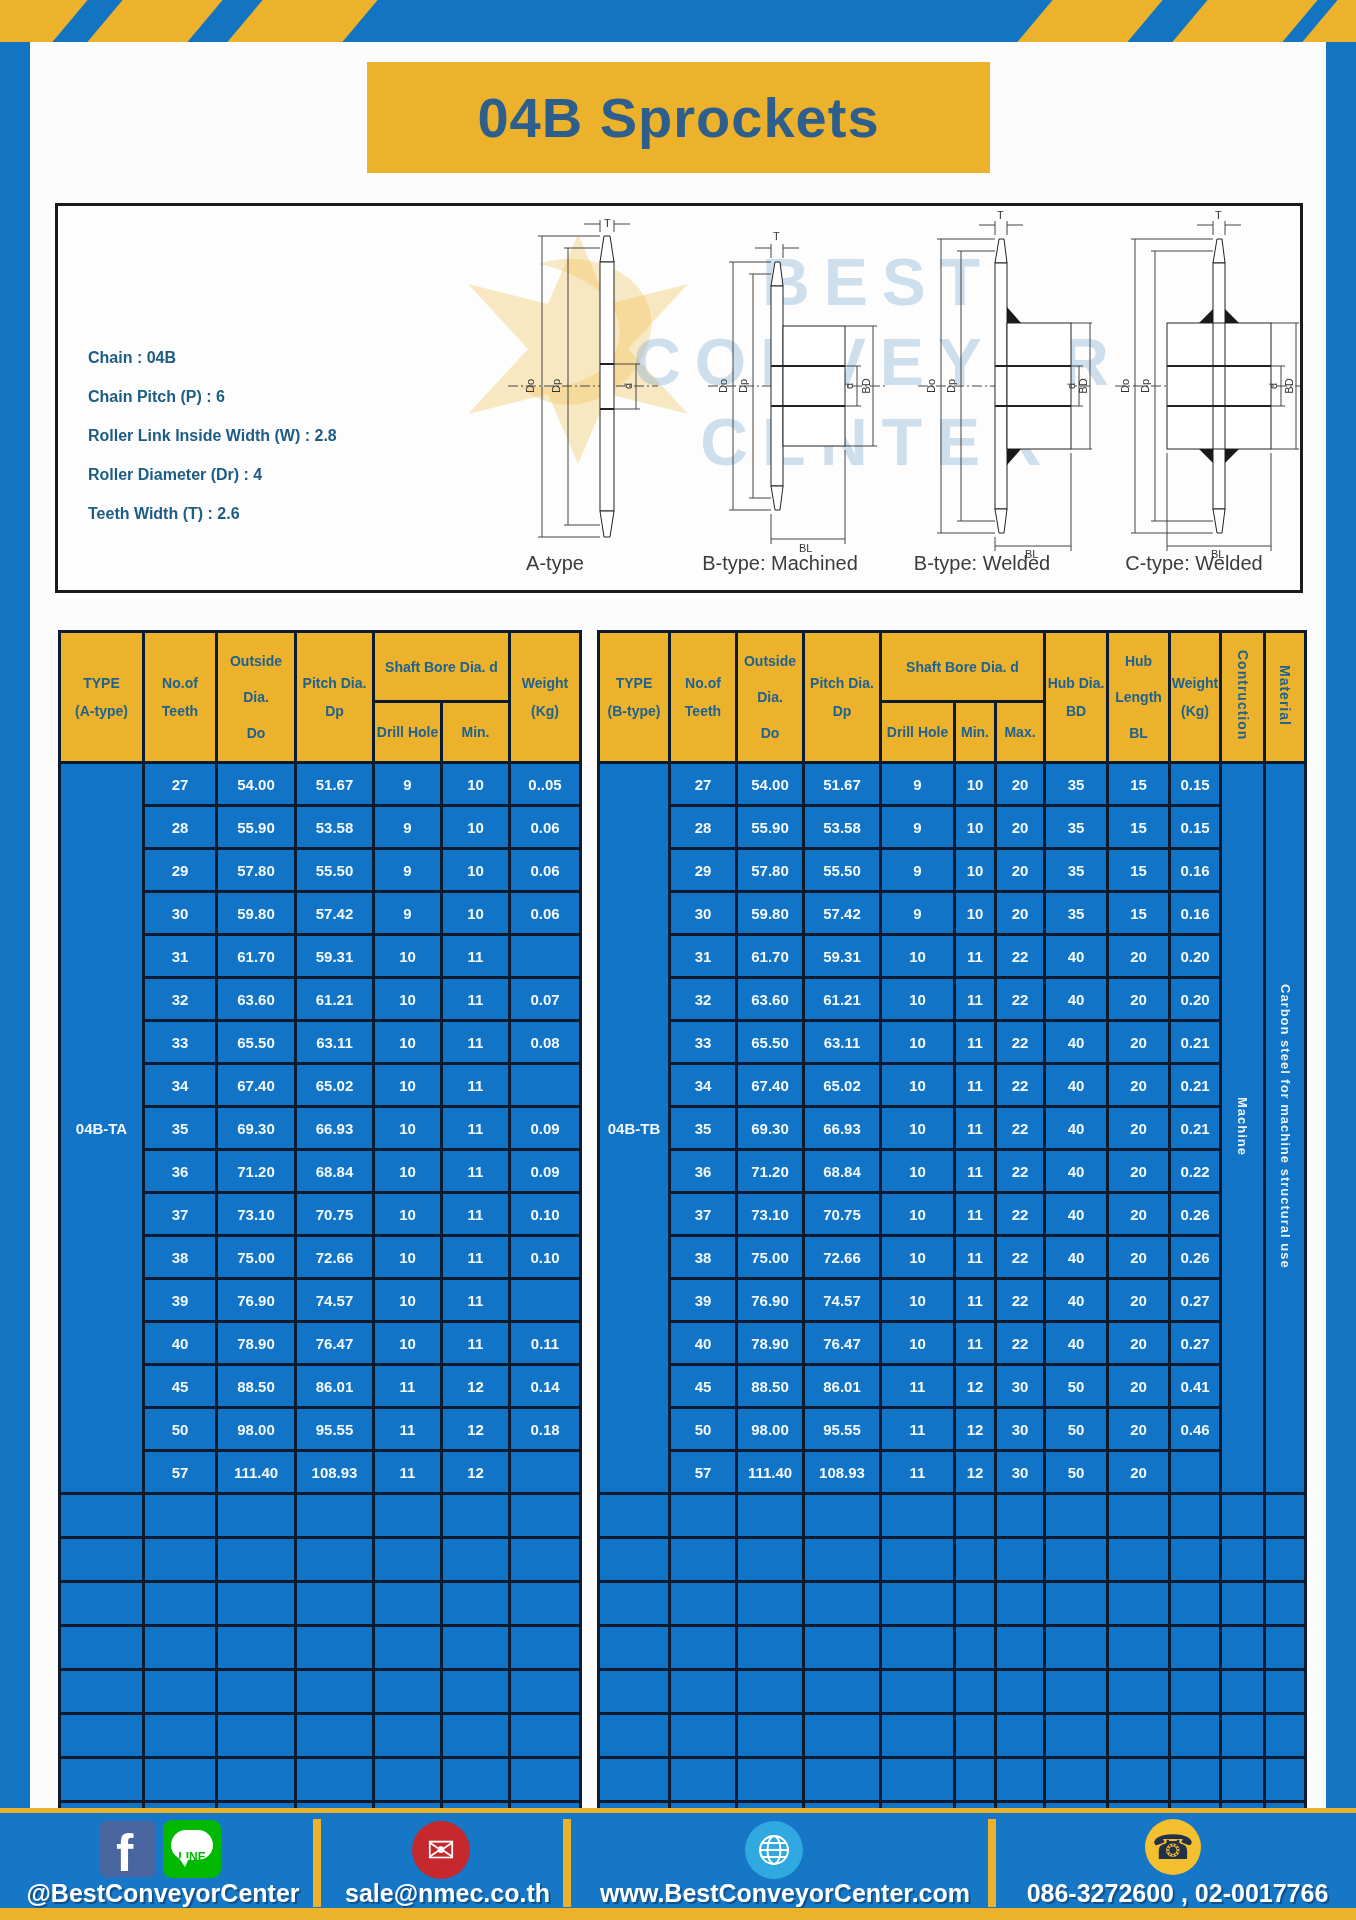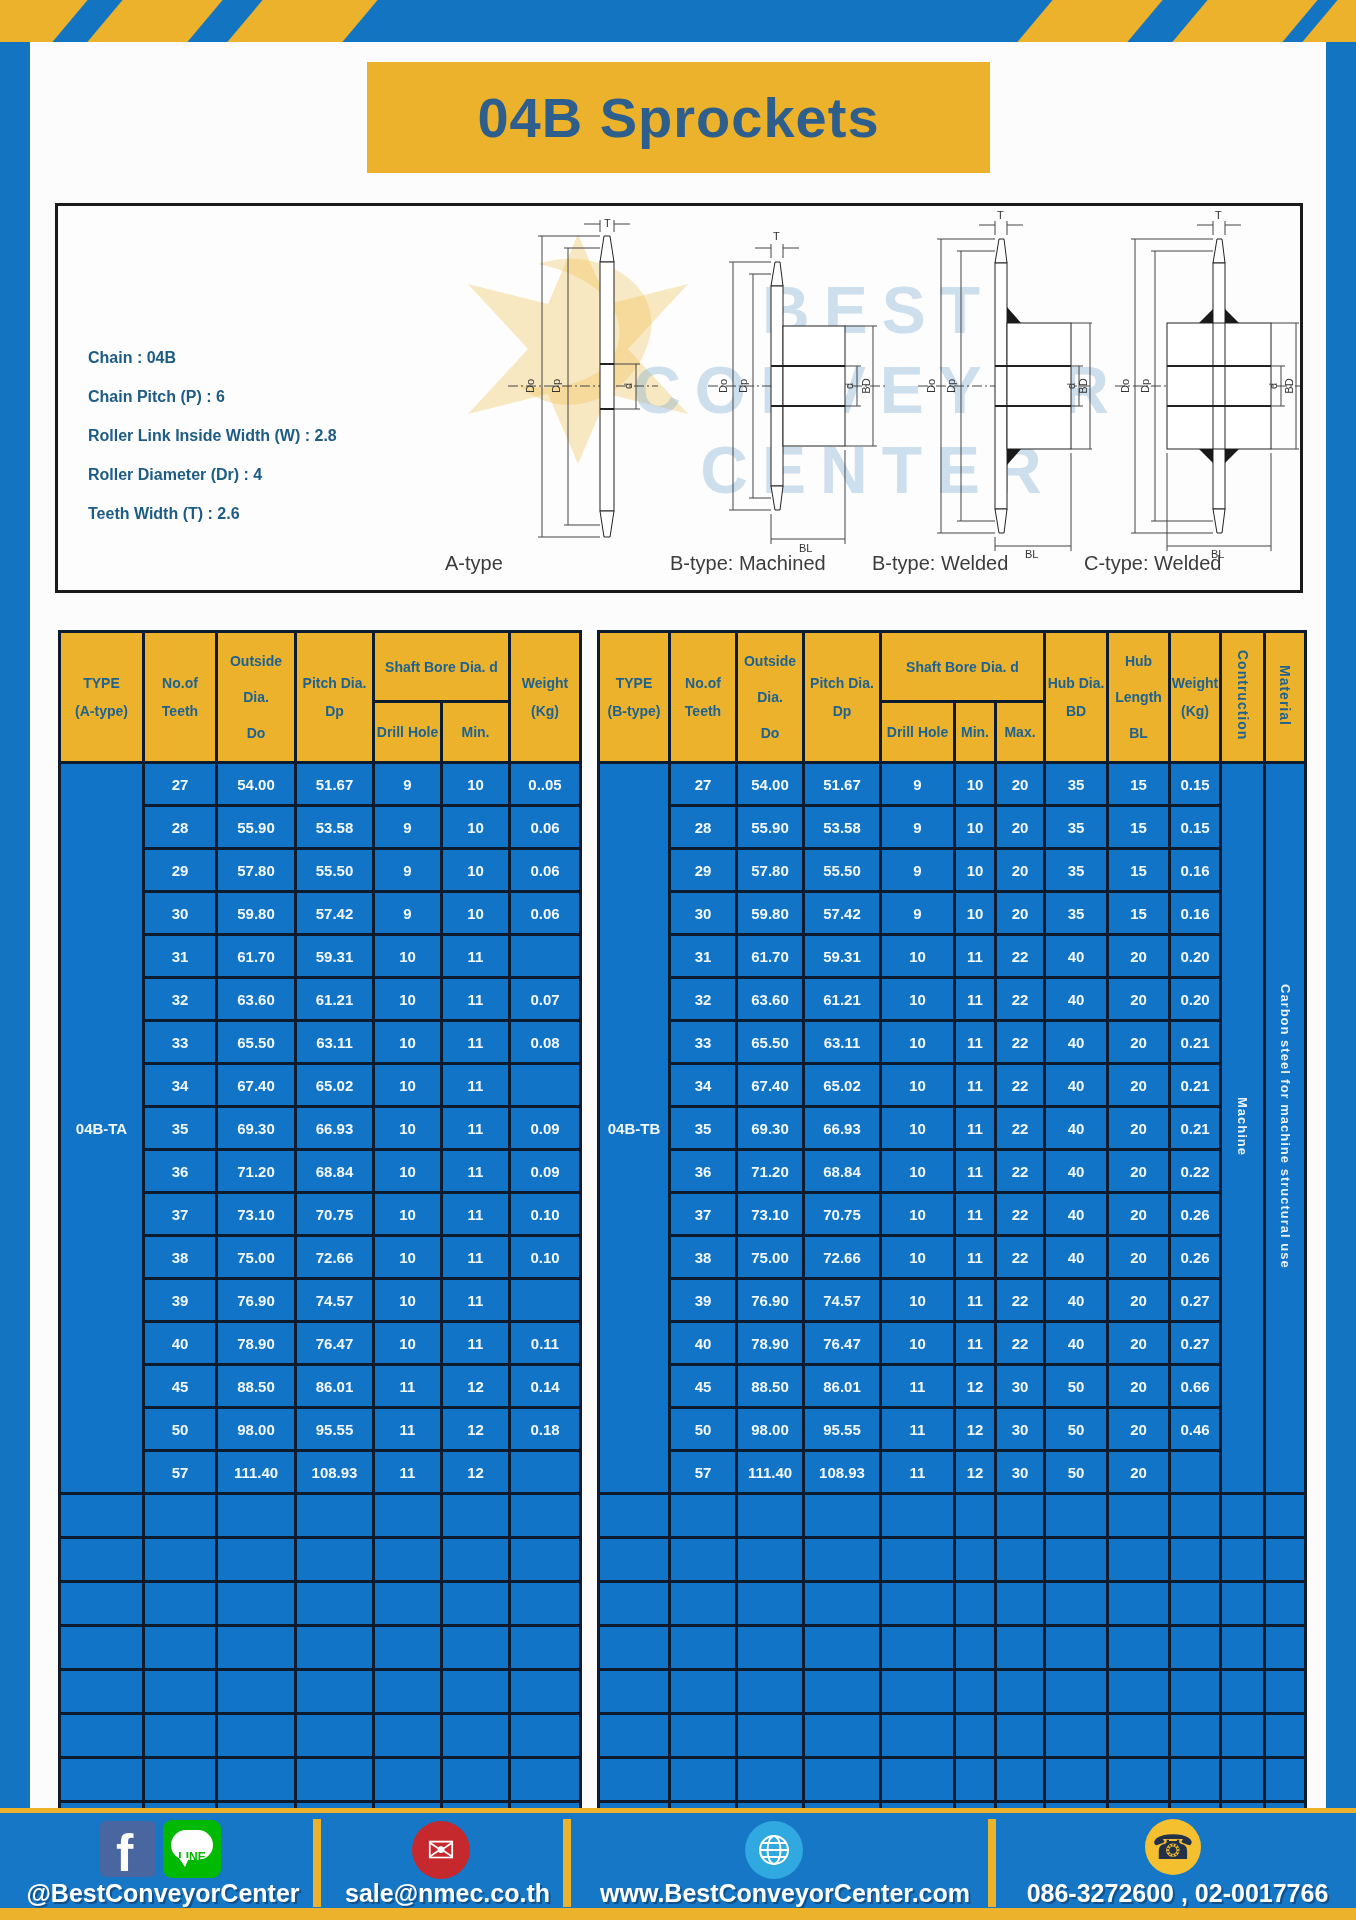--- a/index.html
+++ b/index.html
@@ -8,26 +8,26 @@
   
   .top-band{position:absolute;left:0;top:0;width:1356px;height:42px;background:#1375C2;overflow:hidden;}
   .stripe{position:absolute;top:-4px;height:50px;background:#ECB22C;transform:skewX(-40deg);}
   
   .white-panel{position:absolute;left:30px;top:42px;width:1296px;height:1766px;background:#FCFCFC;}
   
   .title-box{position:absolute;left:367px;top:62px;width:623px;height:111px;background:#ECB22C;display:flex;align-items:center;justify-content:center;}
   .title-box span{font-size:56px;font-weight:bold;color:#2E5E8C;letter-spacing:1px;}
   
   .diagram-box{position:absolute;left:55px;top:203px;width:1248px;height:390px;background:#FDFDFD;border:3px solid #1A1A1A;box-sizing:border-box;overflow:hidden;}
-  .watermark-text{position:absolute;left:530px;top:36px;width:580px;text-align:center;font-weight:bold;color:rgba(125,170,210,0.38);font-size:66px;line-height:80px;letter-spacing:14px;pointer-events:none;margin-top:28px;}
+  .watermark-text{position:absolute;left:530px;top:36px;width:580px;text-align:center;font-weight:bold;color:rgba(125,170,210,0.38);font-size:66px;line-height:80px;letter-spacing:14px;pointer-events:none;}
   .watermark-shape{position:absolute;left:380px;top:18px;pointer-events:none;}
   .specs{position:absolute;left:30px;top:132px;}
   .specs div{font-size:16px;font-weight:bold;color:#1D5C85;line-height:39px;white-space:nowrap;}
   .diag{position:absolute;top:8px;}
-  .diag-caption{position:absolute;top:346px;width:220px;font-size:20px;color:#3C3C3C;}
+  .diag-caption{position:absolute;top:346px;width:220px;text-align:center;font-size:20px;color:#3C3C3C;}
   svg text{font-family:"Liberation Sans", sans-serif;font-size:11px;fill:#333;}
   
   table.spec{position:absolute;border-collapse:collapse;table-layout:fixed;}
   table.spec th, table.spec td{border:3px solid #0D1B2E;padding:0;overflow:hidden;}
   table.spec thead th{background:#ECB22C;color:#1F6290;font-weight:bold;font-size:14px;text-align:center;vertical-align:middle;}
   table.spec tbody td{background:#1174C6;color:#F2F8FF;font-weight:bold;font-size:15px;text-align:center;vertical-align:middle;height:40px;}
   table.spec tbody tr.empty-row td{height:41px;}
   .hdr-stack{display:flex;flex-direction:column;align-items:center;justify-content:center;gap:12px;}
   .hdr-stack.tight{gap:20px;}
   .subrow th{font-size:13px;height:58px;}
@@ -744,21 +744,21 @@
         </tr>
         <tr>
           <td>45</td>
           <td>88.50</td>
           <td>86.01</td>
           <td>11</td>
           <td>12</td>
           <td>30</td>
           <td>50</td>
           <td>20</td>
-          <td>0.66</td>
+          <td>0.41</td>
         </tr>
         <tr>
           <td>50</td>
           <td>98.00</td>
           <td>95.55</td>
           <td>11</td>
           <td>12</td>
           <td>30</td>
           <td>50</td>
           <td>20</td>

